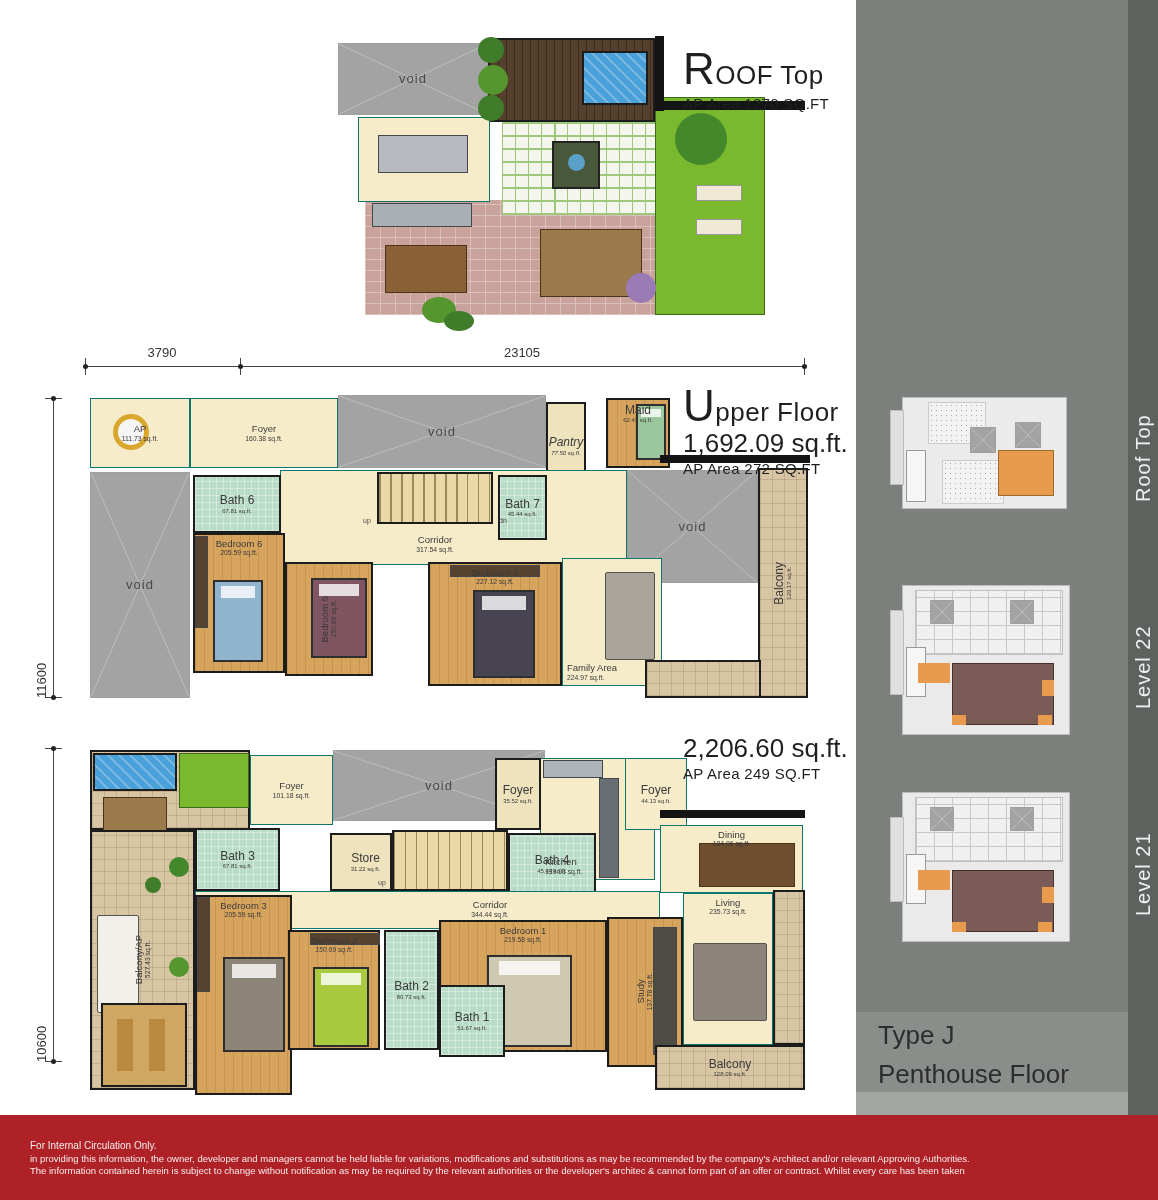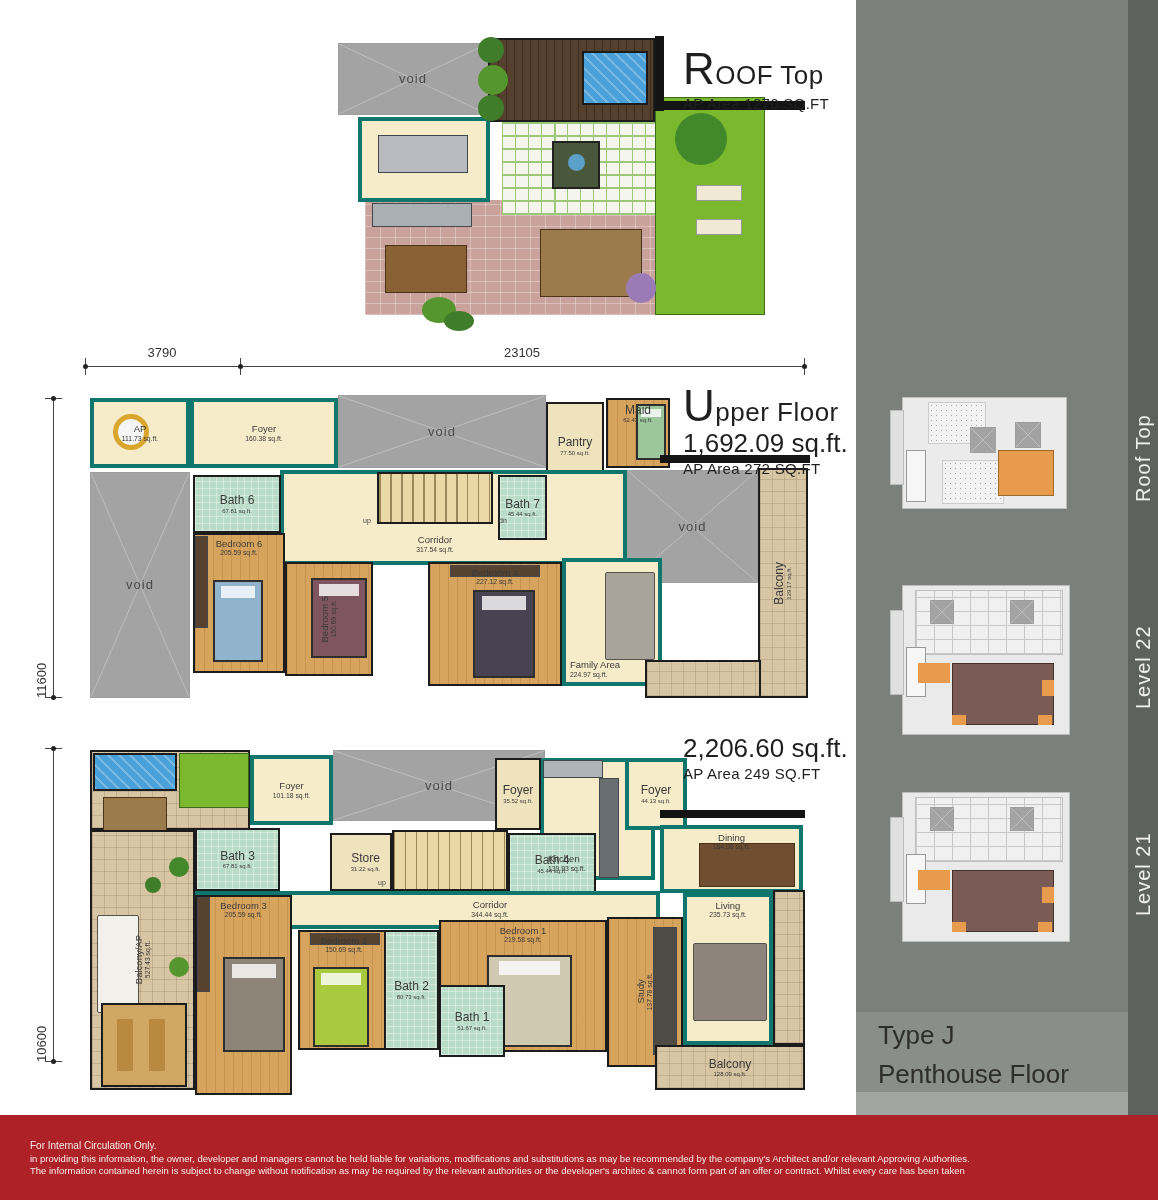--- a/index.html
+++ b/index.html
@@ -8,21 +8,21 @@
   
   .floor{position:absolute;overflow:visible;}
   [data-floor="roof"]{left:330px;top:35px;width:440px;height:295px;}
   [data-floor="upper"]{left:85px;top:390px;width:725px;height:320px;}
   [data-floor="lower"]{left:85px;top:745px;width:725px;height:350px;}
   [data-floor="kp1"]{left:890px;top:392px;width:200px;height:150px;}
   [data-floor="kp2"]{left:890px;top:585px;width:200px;height:200px;}
   [data-floor="kp3"]{left:890px;top:792px;width:200px;height:200px;}
   
   .item{position:absolute;box-sizing:border-box;display:flex;align-items:center;justify-content:center;}
-  .cream{background:#f6ecca;border:4px solid #0f766e;}
+  .cream{background:#f6ecca;border:1px solid #0f766e;}
   .cream2{background:#eee3bd;border:2px solid #1c1c1c;}
   .wood{background:#d7a45e;border:2px solid #1c1c1c;
         background-image:repeating-linear-gradient(90deg,rgba(120,70,20,.18) 0 1px,transparent 1px 9px);}
   .bath{background:#b9dcc8;border:2px solid #1c1c1c;
         background-image:repeating-linear-gradient(0deg,rgba(255,255,255,.35) 0 1px,transparent 1px 7px),
                          repeating-linear-gradient(90deg,rgba(255,255,255,.35) 0 1px,transparent 1px 7px);}
   .balcony{background:#d8c5a4;border:2px solid #1c1c1c;
         background-image:repeating-linear-gradient(0deg,rgba(120,100,70,.22) 0 1px,transparent 1px 12px),
                          repeating-linear-gradient(90deg,rgba(120,100,70,.22) 0 1px,transparent 1px 12px);}
   .stairs{background:#ead9a6;border:2px solid #1c1c1c;
@@ -164,21 +164,21 @@
       </div>
       <div class="item void" style="left: 253px; top: 5px; width: 208px; height: 73px;">
         <svg viewBox="0 0 100 100" preserveAspectRatio="none">
           <line x1="0" y1="0" x2="100" y2="100" vector-effect="non-scaling-stroke"></line>
           <line x1="100" y1="0" x2="0" y2="100" vector-effect="non-scaling-stroke"></line>
         </svg>
         <div class="lab">
           <div class="nm">void</div>
         </div>
       </div>
-      <div class="item cream2 sm" style="left: 461px; top: 12px; width: 58px; height: 88px;">
+      <div class="item cream2 sm" style="left: 461px; top: 12px; width: 40px; height: 88px; font-style: italic;">
         <div class="lab">
           <div class="nm">Pantry</div>
           <div class="ar">77.50 sq.ft.</div>
         </div>
       </div>
       <div class="item wood sm top" style="left: 521px; top: 8px; width: 64px; height: 70px;">
         <div class="lab">
           <div class="nm">Maid</div>
           <div class="ar">62.43 sq.ft.</div>
         </div>
@@ -364,21 +364,21 @@
       <div class="item round" style="left: 84px; top: 212px; width: 20px; height: 20px; background: rgb(85, 150, 47);"></div>
       <div class="item round" style="left: 60px; top: 132px; width: 16px; height: 16px; background: rgb(63, 125, 42);"></div>
       <div class="item wood top" style="left: 110px; top: 150px; width: 97px; height: 200px;">
         <div class="lab">
           <div class="nm">Bedroom 3</div>
           <div class="ar">205.59 sq.ft.</div>
         </div>
       </div>
       <div class="item counter" style="left: 112px; top: 152px; width: 13px; height: 95px; background: rgb(86, 66, 46);"></div>
       <div class="item bed" style="left: 138px; top: 212px; width: 62px; height: 95px; background: rgb(141, 133, 119);"></div>
-      <div class="item wood top" style="left: 213px; top: 185px; width: 92px; height: 120px;">
+      <div class="item wood top" style="left: 203px; top: 185px; width: 92px; height: 120px; font-style: italic;">
         <div class="lab">
           <div class="nm">Bedroom 2</div>
           <div class="ar">150.69 sq.ft.</div>
         </div>
       </div>
       <div class="item counter" style="left: 225px; top: 188px; width: 70px; height: 12px; background: rgb(86, 66, 46);"></div>
       <div class="item bed" style="left: 228px; top: 222px; width: 56px; height: 80px; background: rgb(169, 201, 62);"></div>
       <div class="item bath sm" style="left: 299px; top: 185px; width: 55px; height: 120px;">
         <div class="lab">
           <div class="nm">Bath 2</div>

